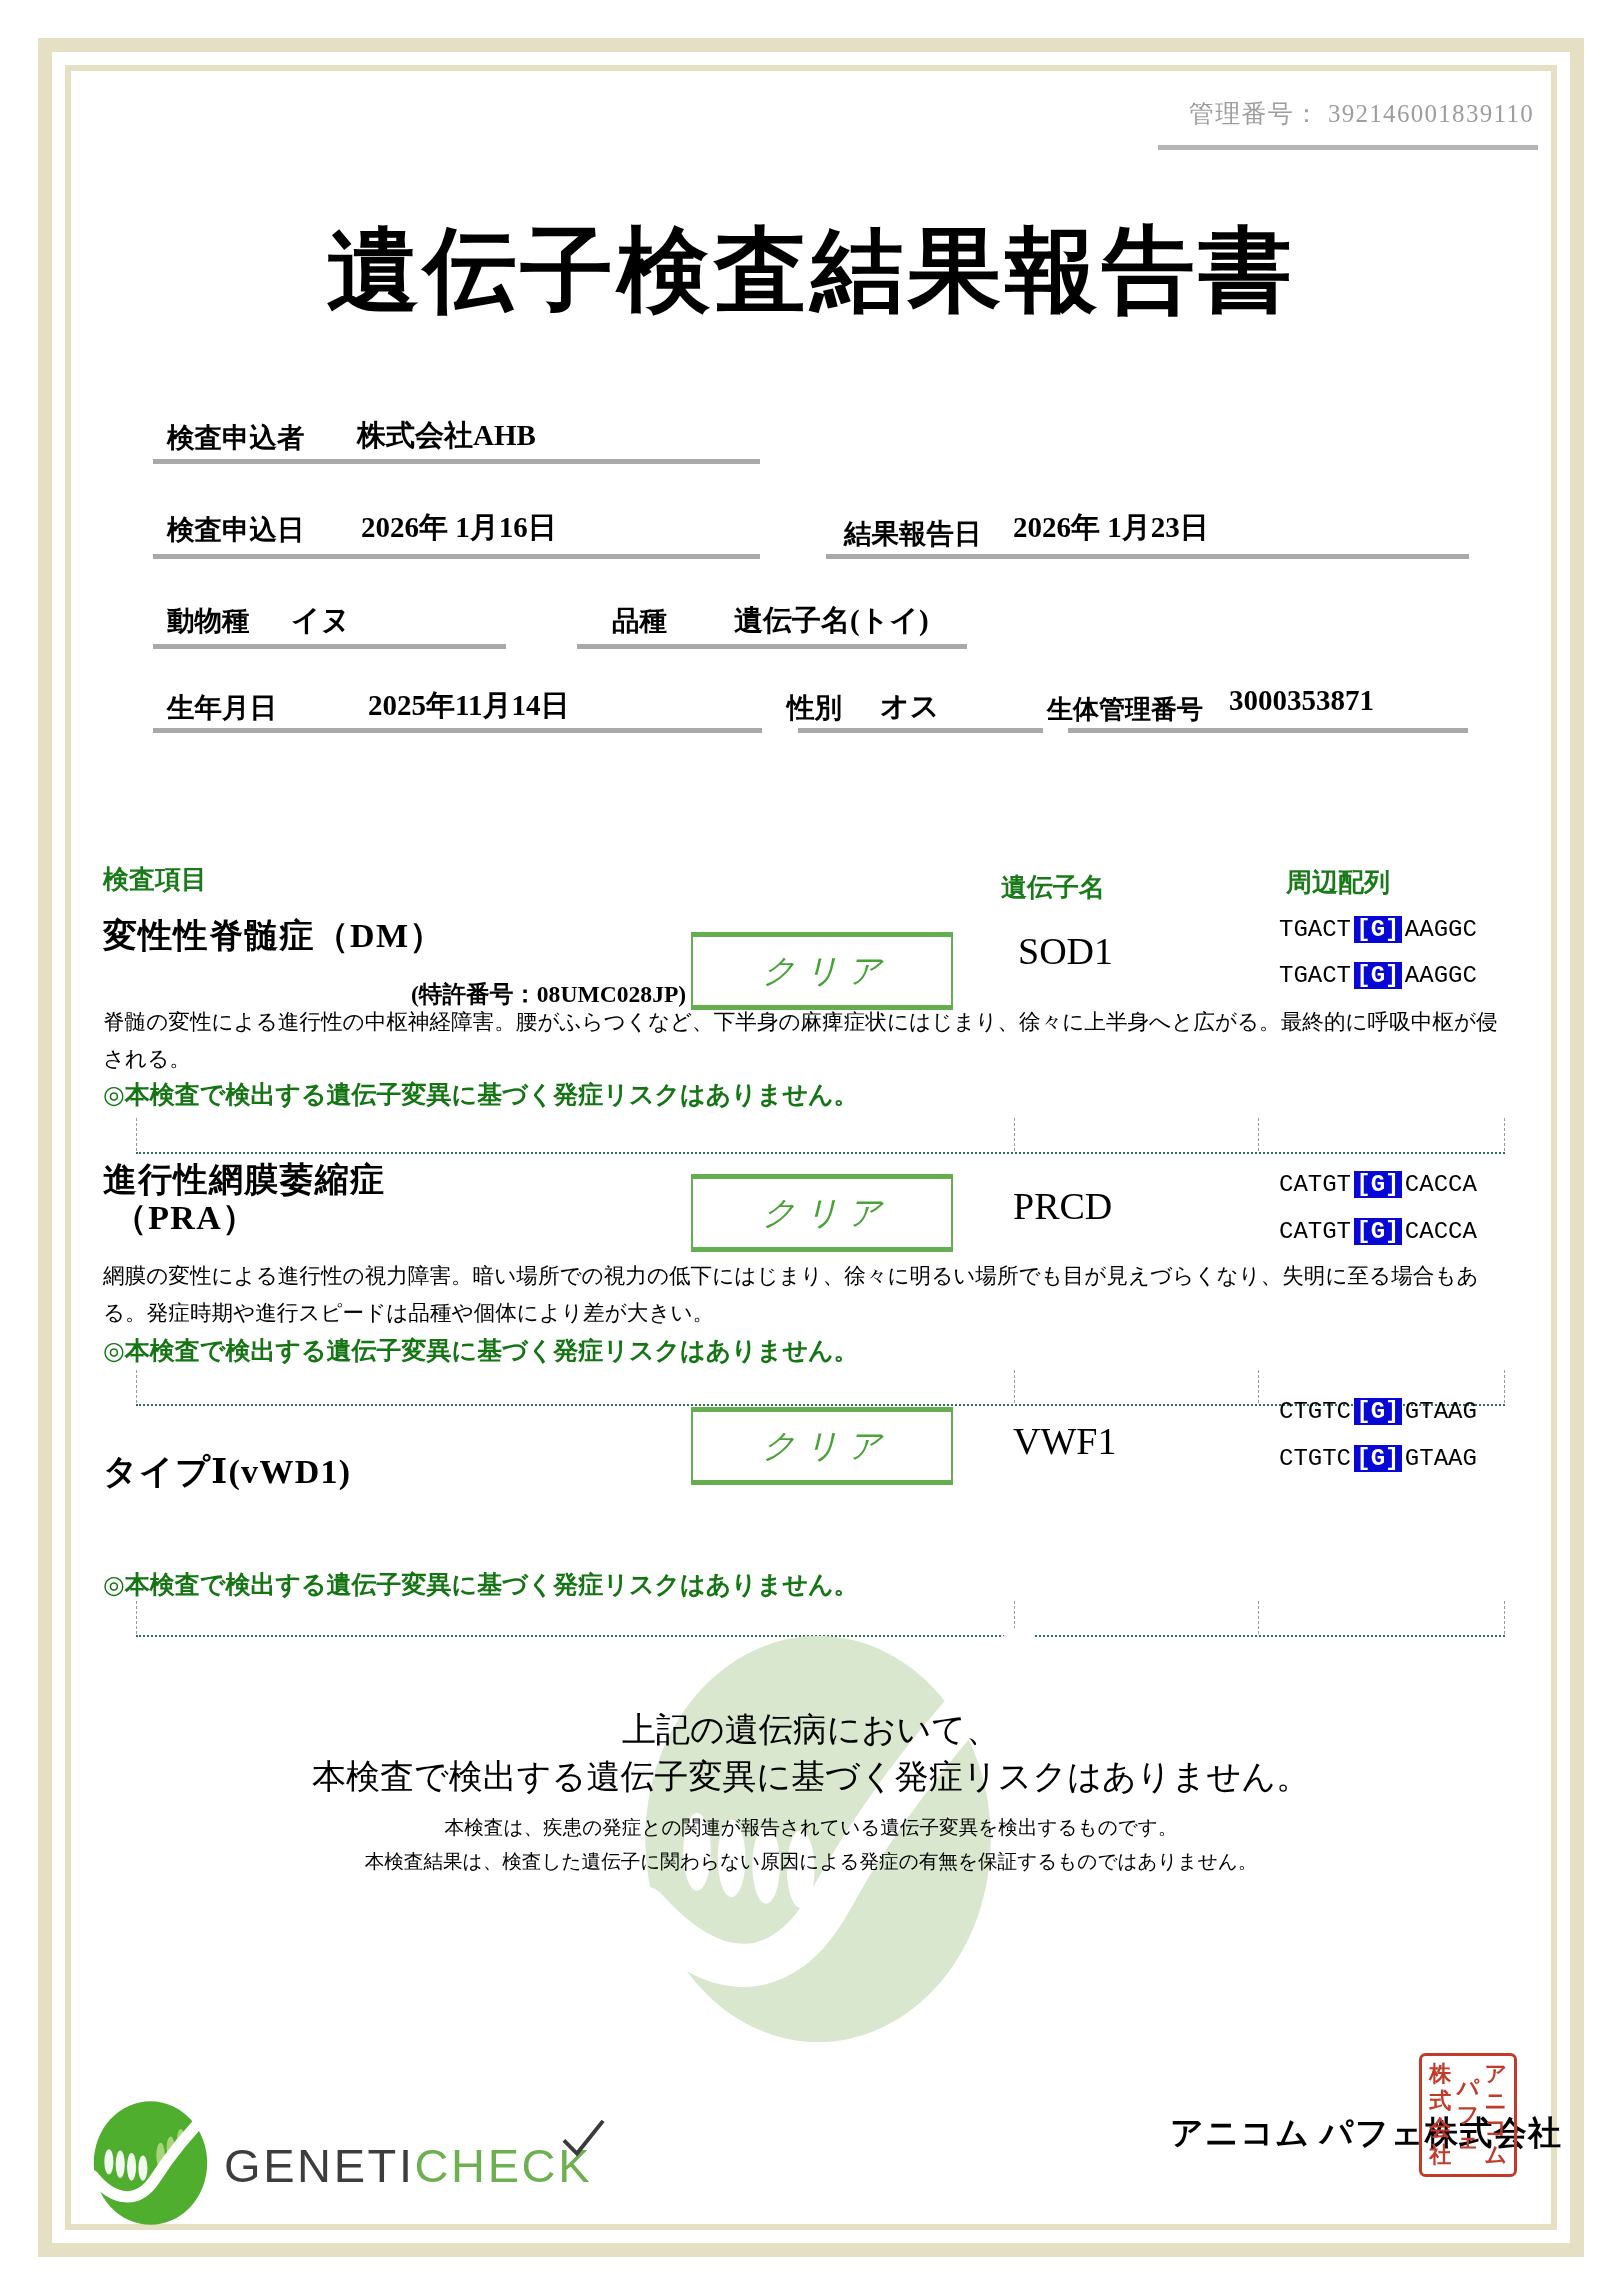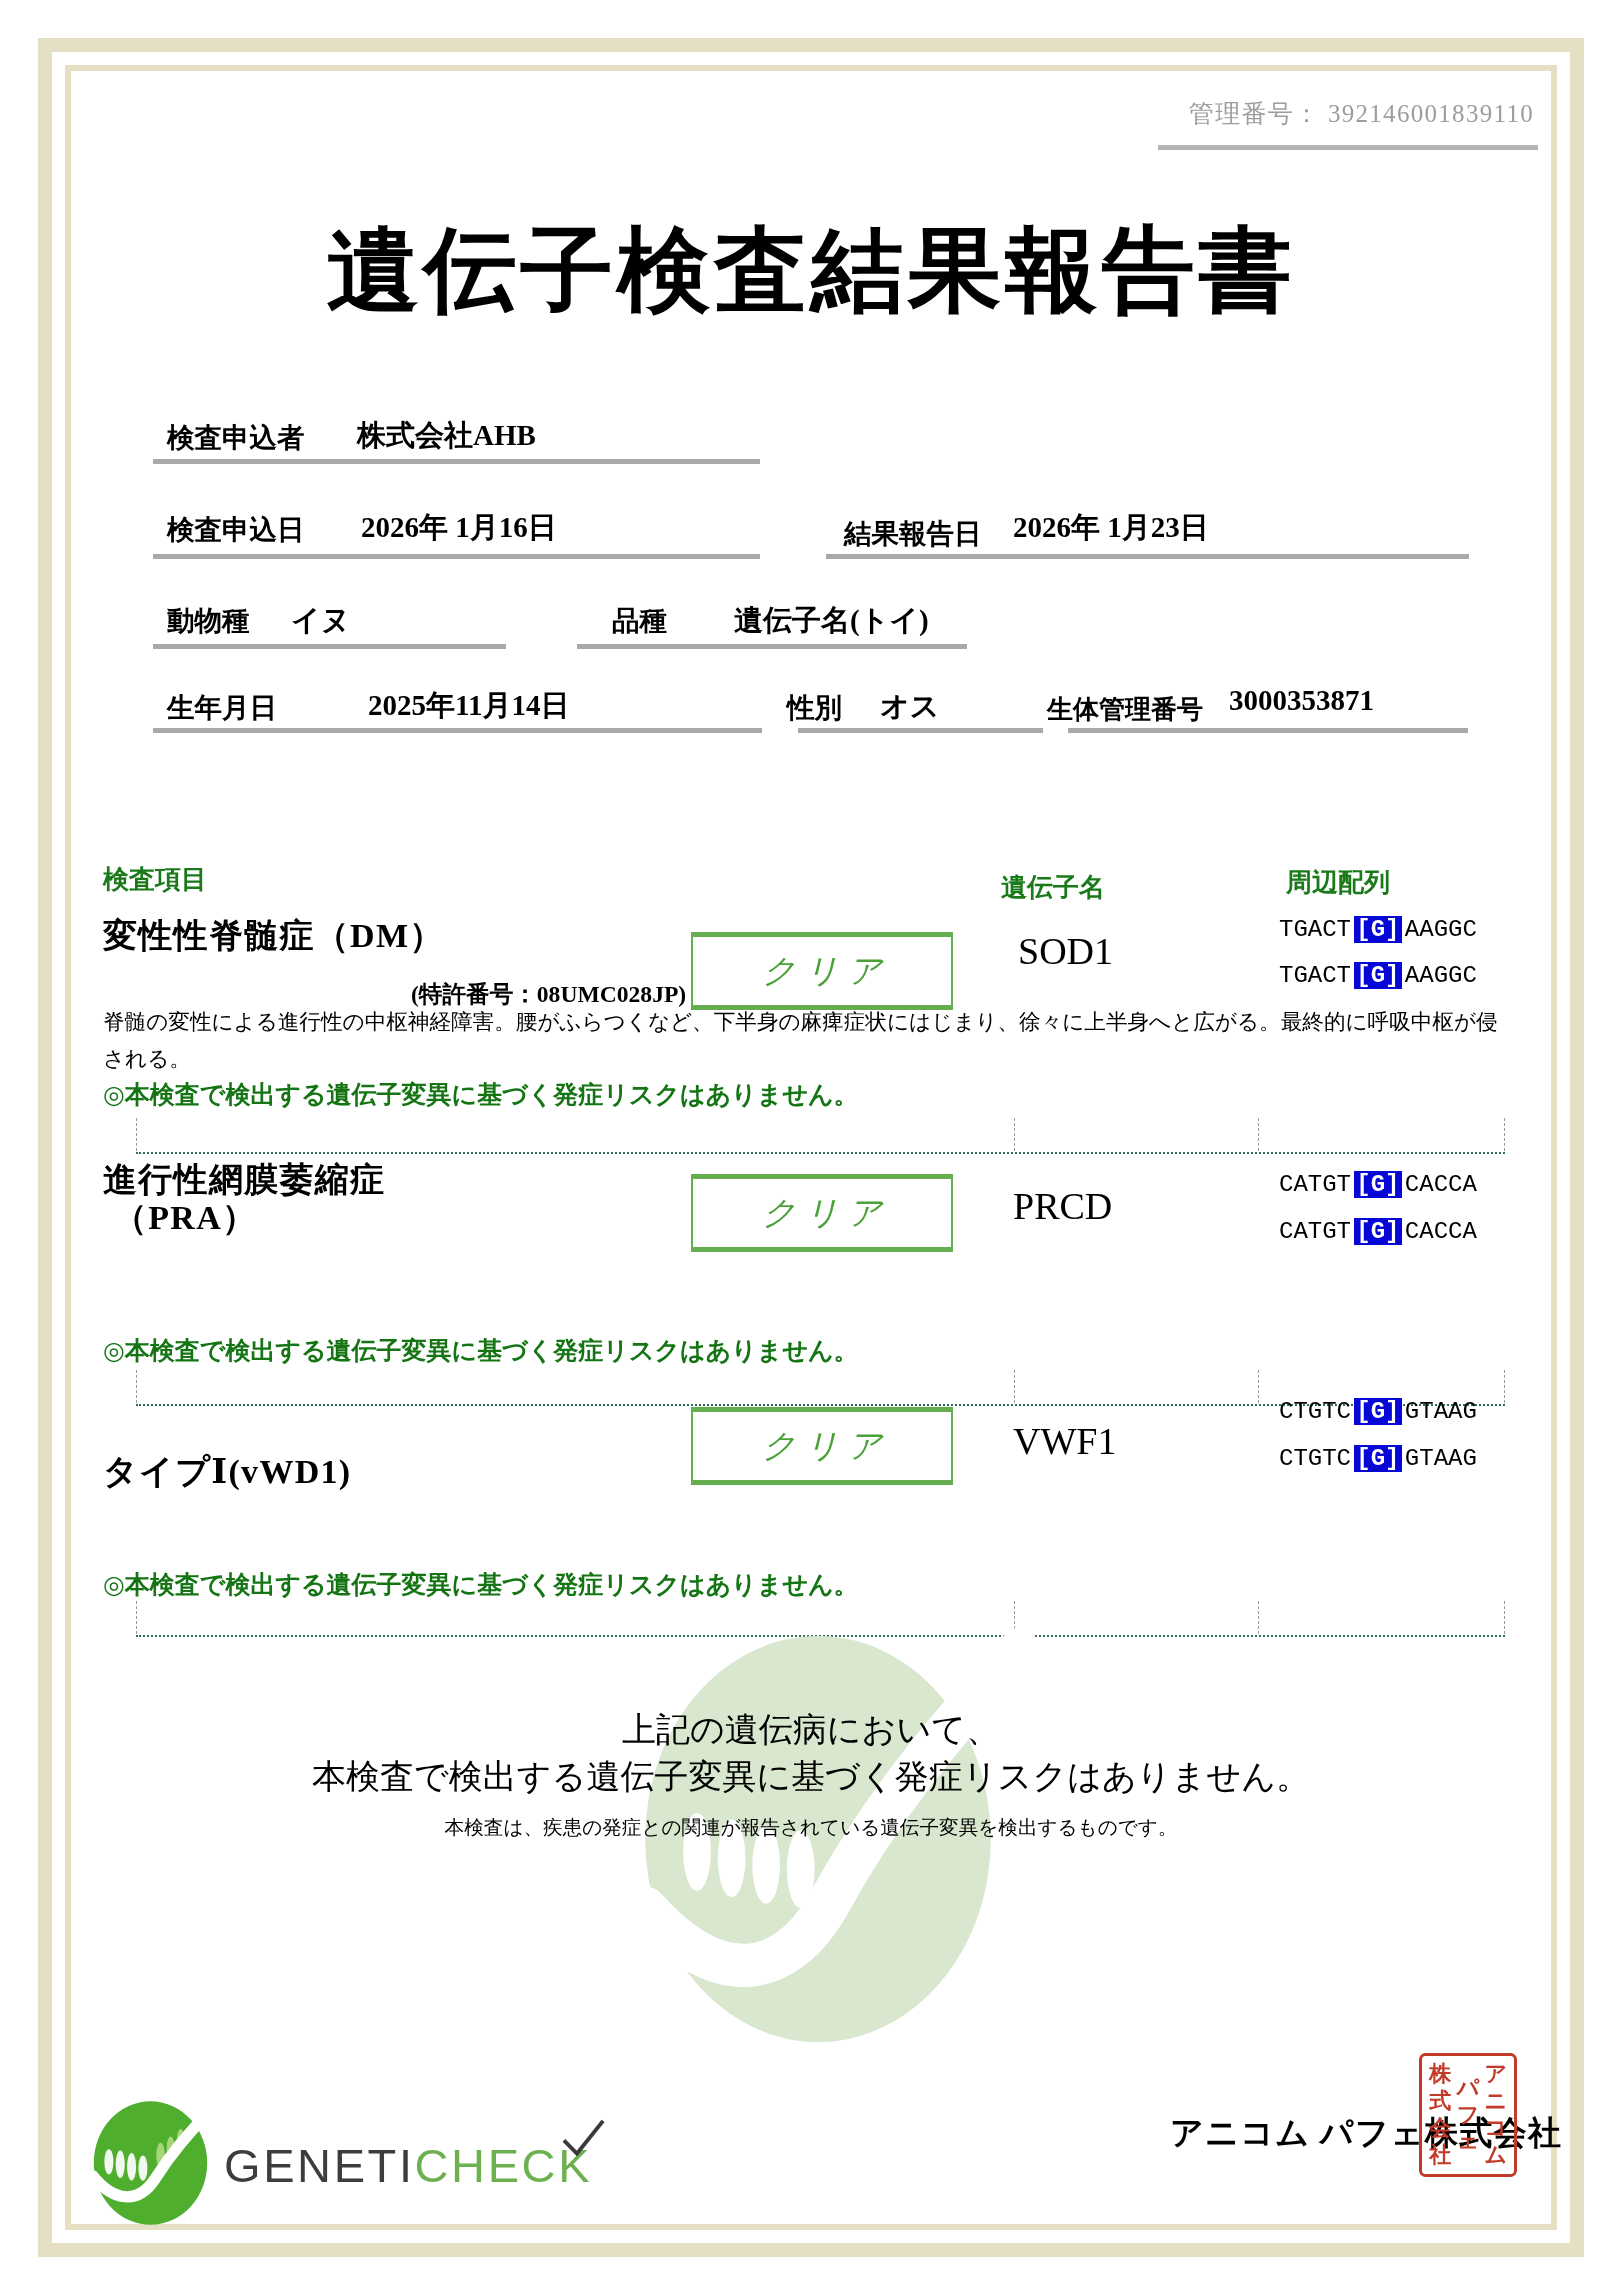--- a/index.html
+++ b/index.html
@@ -129,20 +129,21 @@
   <div class="result-btn" style="top:1174px;">
     <span>クリア</span>
   </div>
   <div class="gene" style="left:1013px;top:1184px;">PRCD</div>
   <div class="seq" style="top:1171px;">
     <span>CATGT</span><span class="var">[G]</span><span>CACCA</span>
   </div>
   <div class="seq" style="top:1218px;">
     <span>CATGT</span><span class="var">[G]</span><span>CACCA</span>
   </div>
+  <div class="desc" style="top:1258px;">網膜の変性による進行性の視力障害。暗い場所での視力の低下にはじまり、徐々に明るい場所でも目が見えづらくなり、失明に至る場合もある。発症時期や進行スピードは品種や個体により差が大きい。</div>
   <div class="note" style="top:1334px;">◎本検査で検出する遺伝子変異に基づく発症リスクはありません。</div>
   <div class="tick" style="left:136px;top:1370px;"></div>
   <div class="tick" style="left:1014px;top:1370px;"></div>
   <div class="tick" style="left:1258px;top:1370px;"></div>
   <div class="tick" style="left:1504px;top:1370px;"></div>
   <div class="sep" style="top:1404px;"></div>
 
   <div class="iname" style="top:1449px;">タイプⅠ(vWD1)</div>
   <div class="result-btn" style="top:1407px;">
     <span>クリア</span>
@@ -168,20 +169,21 @@
       <ellipse cx="22" cy="53" rx="3.2" ry="9"></ellipse>
       <ellipse cx="30" cy="54.5" rx="3.2" ry="9"></ellipse>
       <ellipse cx="38" cy="56" rx="3.2" ry="9"></ellipse>
       <ellipse cx="46" cy="57" rx="3.2" ry="9"></ellipse>
     </g>
   </svg>
 
   <div class="summary1">上記の遺伝病において、</div>
   <div class="summary2">本検査で検出する遺伝子変異に基づく発症リスクはありません。</div>
   <div class="disc" style="top:1814px;">本検査は、疾患の発症との関連が報告されている遺伝子変異を検出するものです。</div>
+  <div class="disc" style="top:1848px;">本検査結果は、検査した遺伝子に関わらない原因による発症の有無を保証するものではありません。</div>
 
   <svg class="logo-egg" viewBox="0 0 100 100">
     <ellipse cx="48" cy="50" rx="45" ry="49" fill="#4fae2e"></ellipse>
     <g fill="#ffffff" opacity="0.92">
       <ellipse cx="15" cy="49" rx="3.6" ry="10"></ellipse>
       <ellipse cx="24" cy="51" rx="3.6" ry="11"></ellipse>
       <ellipse cx="33" cy="53" rx="3.6" ry="11"></ellipse>
       <ellipse cx="42" cy="54" rx="3.6" ry="10"></ellipse>
     </g>
     <g fill="#a8d578">

